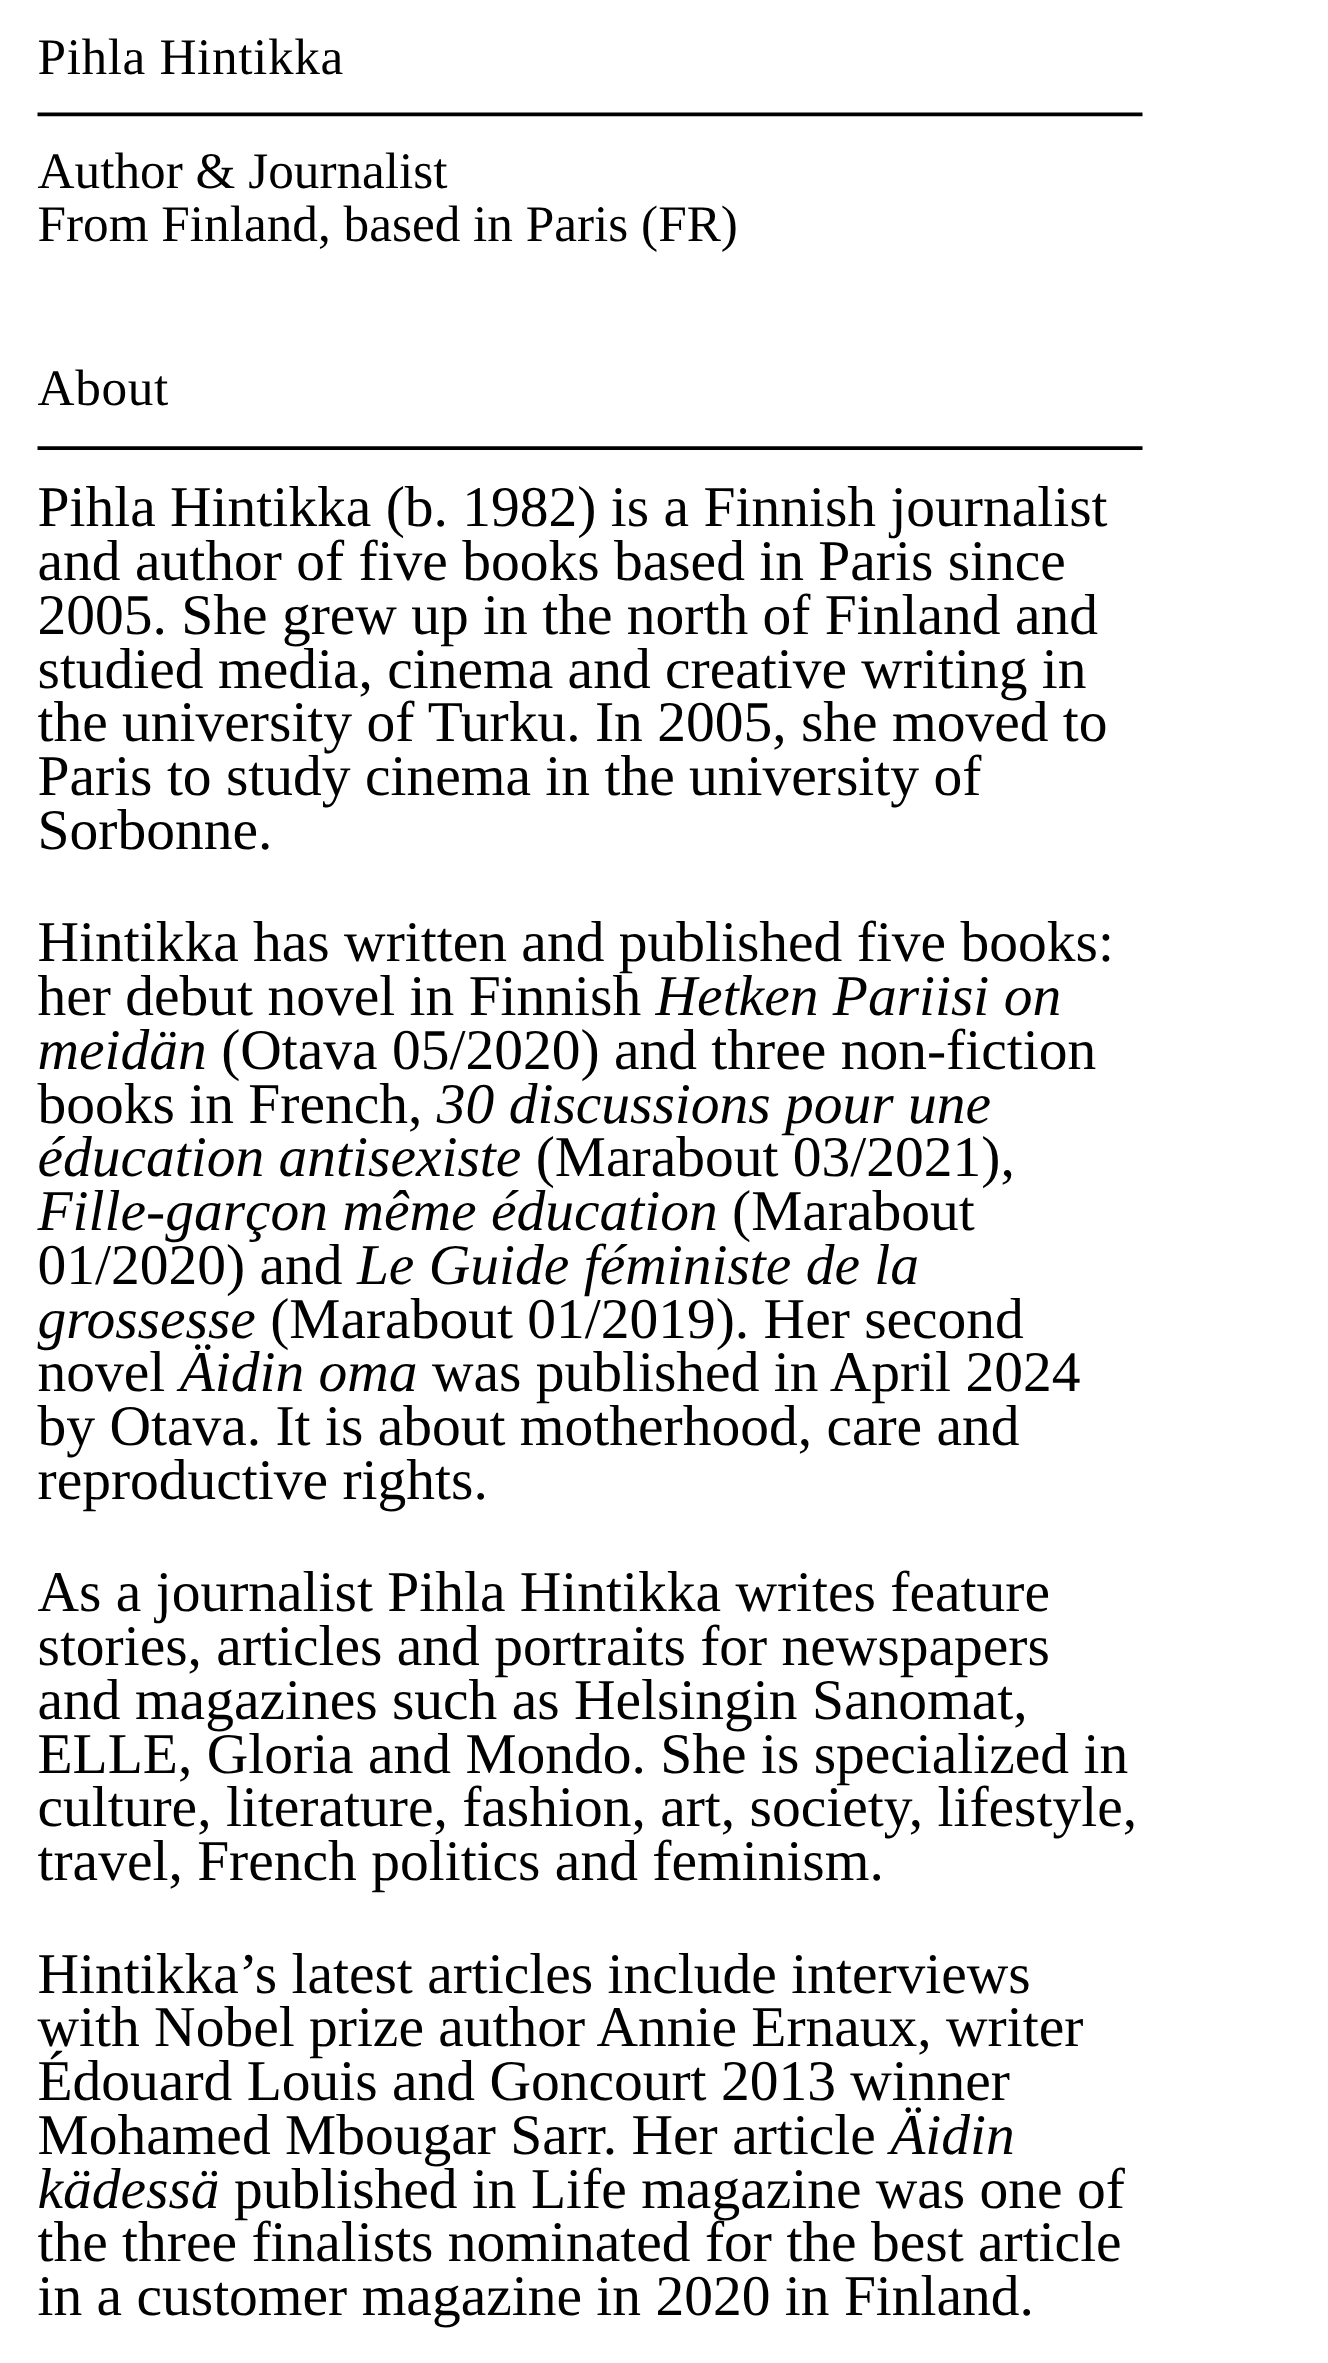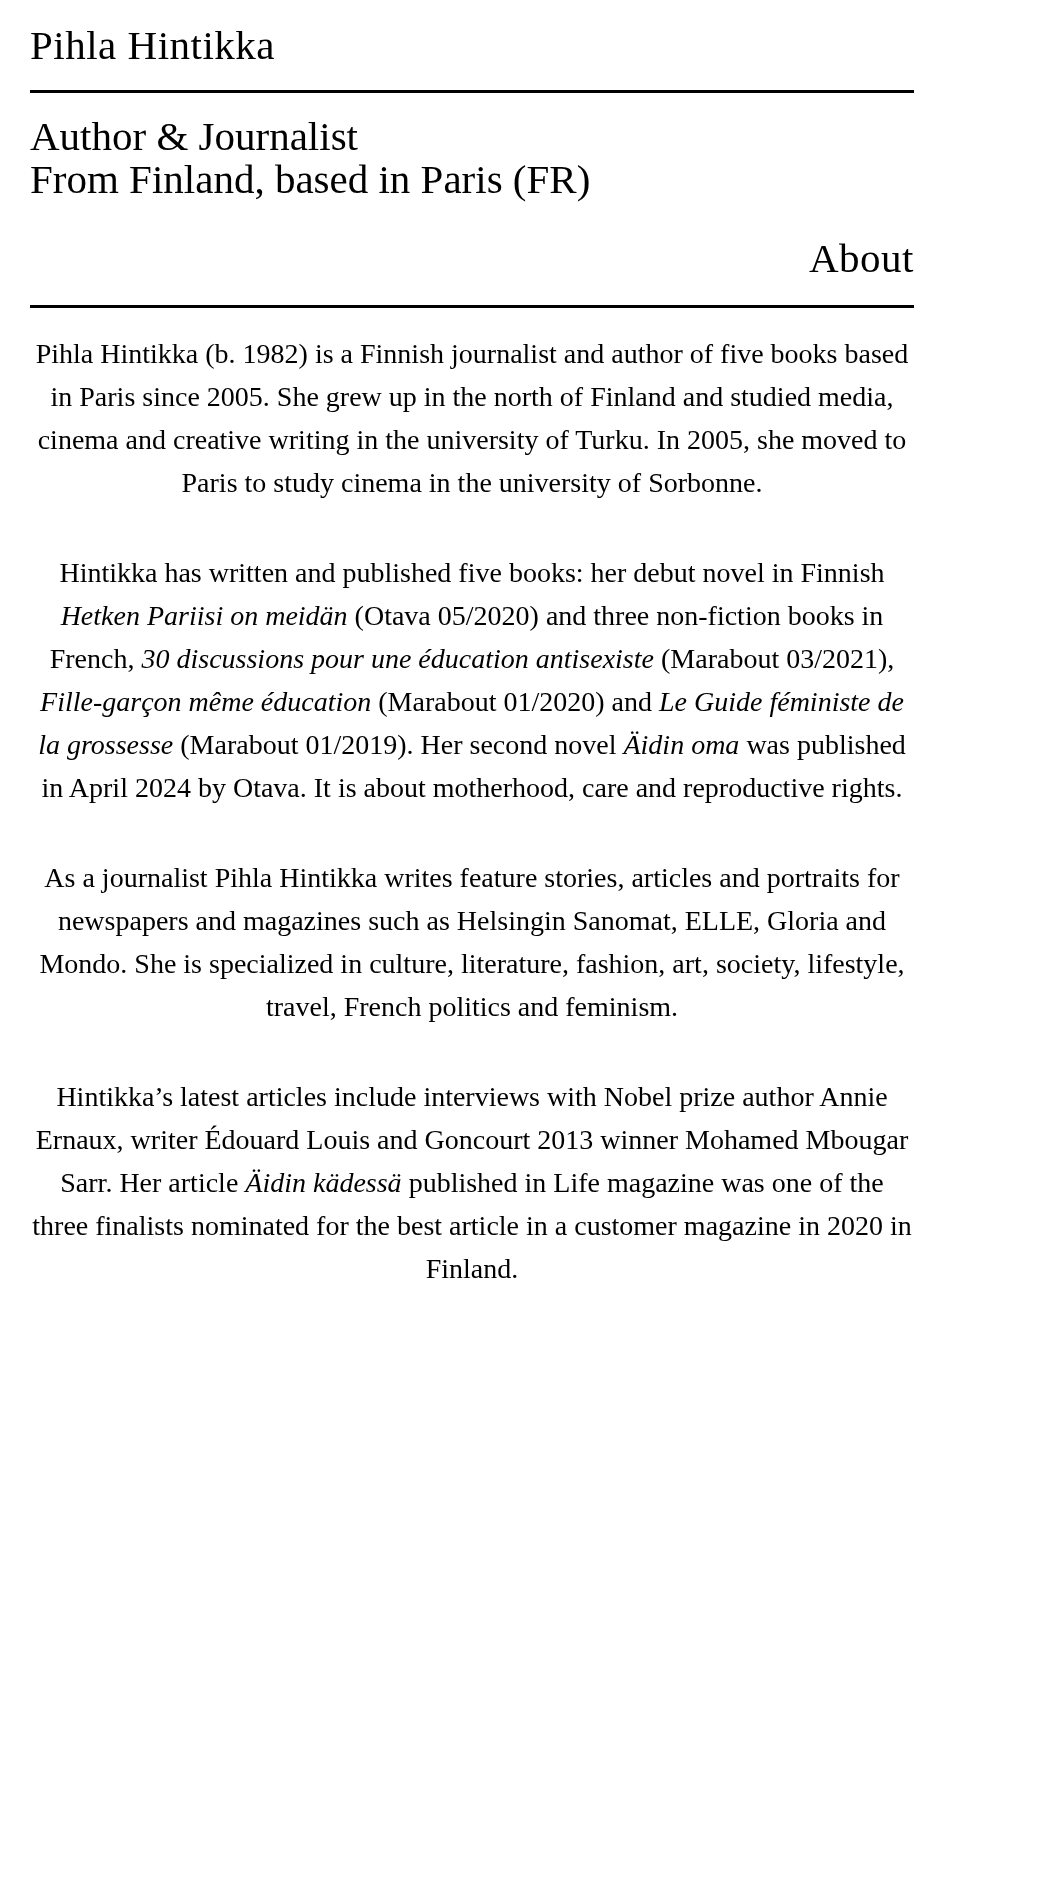--- a/index.html
+++ b/index.html
@@ -34,28 +34,28 @@
     margin-top: 22px;
     font-size: 41px;
     line-height: 43px;
   }
   .section-heading {
     font-size: 41px;
     line-height: 43px;
     font-weight: 400;
     letter-spacing: 0.5px;
   }
-  .about-heading { margin-top: 36px; text-align: right; }
+  .about-heading { margin-top: 88px; }
   .books-heading { margin-top: 83px; }
   .paragraphs { margin-top: 24px; }
   .paragraphs p {
-    font-size: 28px;
+    font-size: 46px;
     line-height: 43px;
     margin-bottom: 47px;
-    text-align: center;
+    text-align: left;
   }
   .paragraphs em { }
 </style>
 </head>
 <body>
 
 <div class="page">
 
   <header>
     <h1 class="site-title">Pihla Hintikka</h1>

